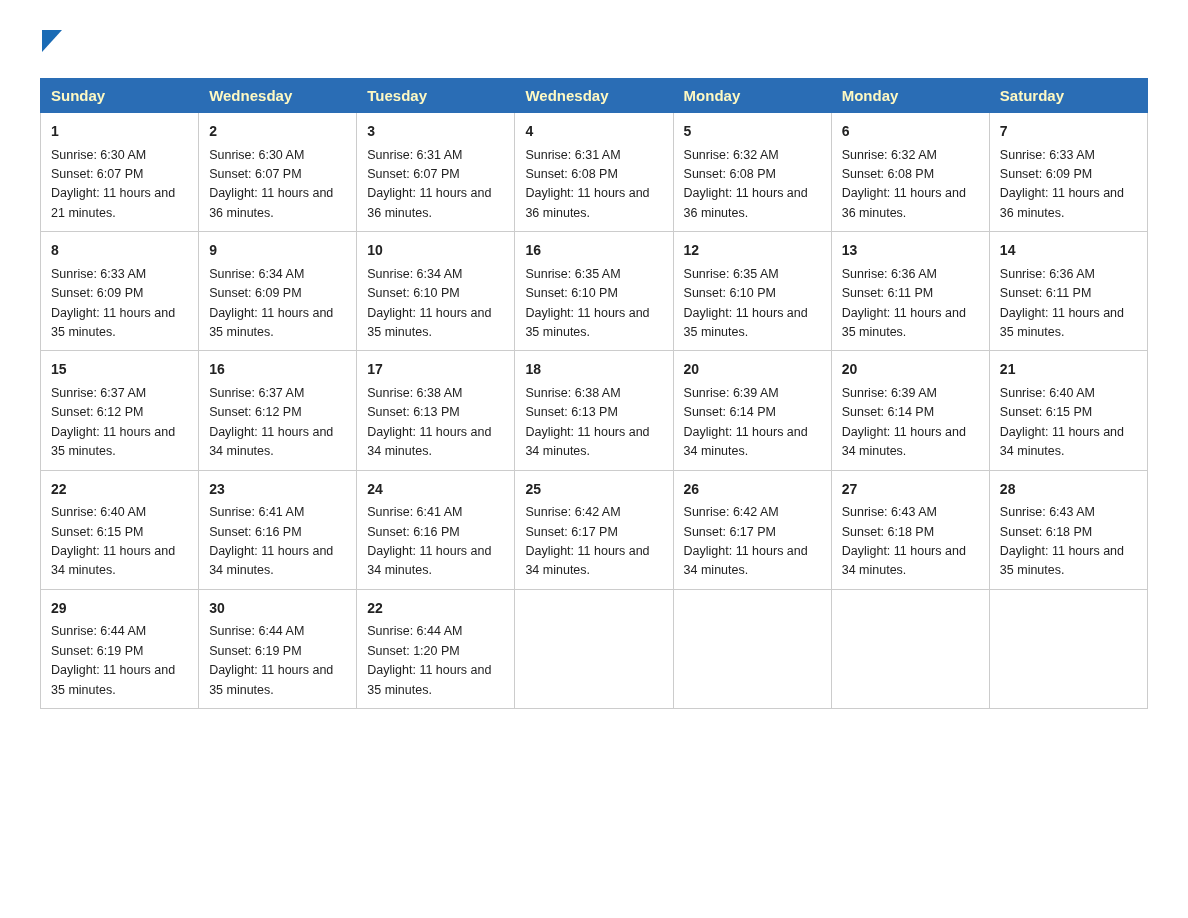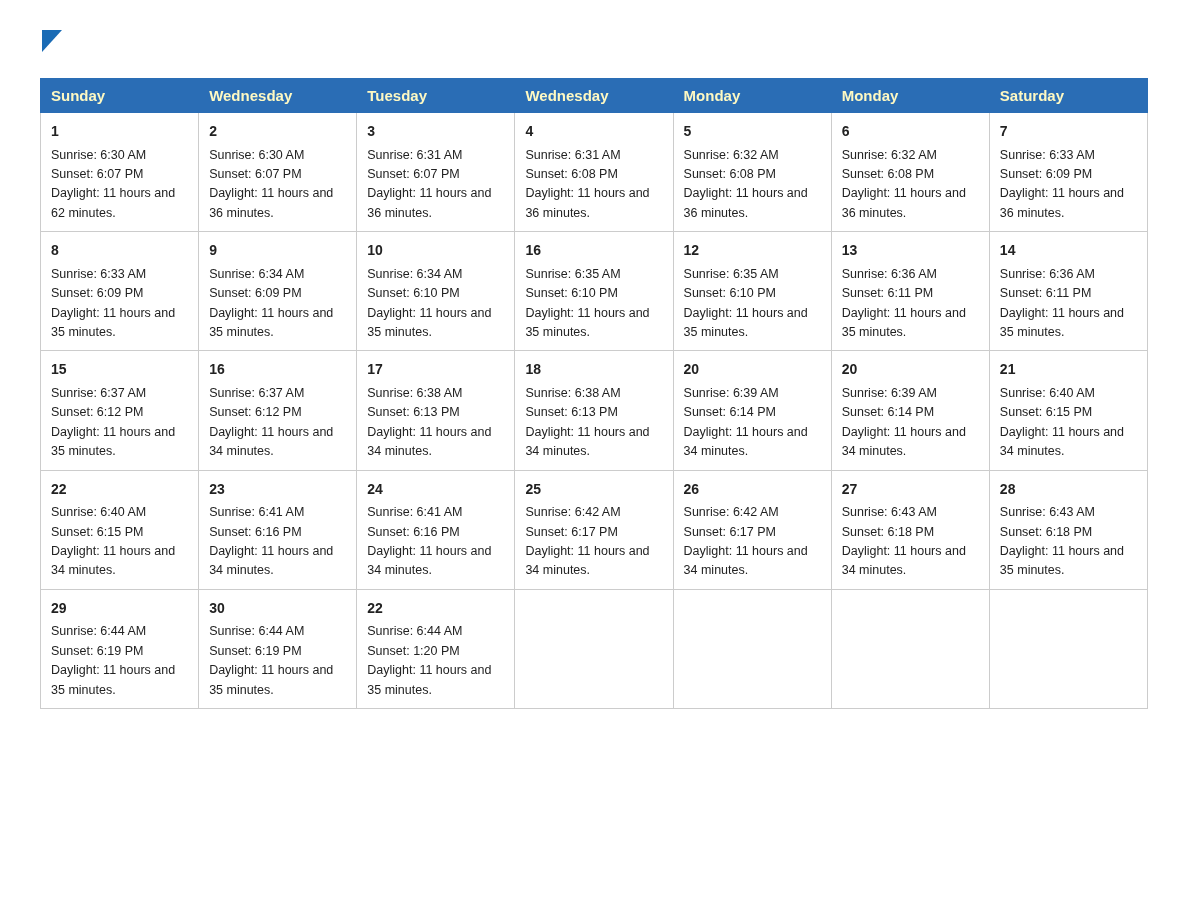--- a/index.html
+++ b/index.html
@@ -115,21 +115,21 @@
         <th>Wednesday</th>
         <th>Tuesday</th>
         <th>Wednesday</th>
         <th>Monday</th>
         <th>Monday</th>
         <th>Saturday</th>
       </tr>
   </thead>
   <tbody id="calendar-body">
   <tr>
-        <td><span class="day-num">1</span><span>Sunrise: 6:30 AM</span><br><span>Sunset: 6:07 PM</span><br><span>Daylight: 11 hours and 62 minutes.</span></td>
+        <td><span class="day-num">1</span><span>Sunrise: 6:30 AM</span><br><span>Sunset: 6:07 PM</span><br><span>Daylight: 11 hours and 21 minutes.</span></td>
         <td><span class="day-num">2</span><span>Sunrise: 6:30 AM</span><br><span>Sunset: 6:07 PM</span><br><span>Daylight: 11 hours and 36 minutes.</span></td>
         <td><span class="day-num">3</span><span>Sunrise: 6:31 AM</span><br><span>Sunset: 6:07 PM</span><br><span>Daylight: 11 hours and 36 minutes.</span></td>
         <td><span class="day-num">4</span><span>Sunrise: 6:31 AM</span><br><span>Sunset: 6:08 PM</span><br><span>Daylight: 11 hours and 36 minutes.</span></td>
         <td><span class="day-num">5</span><span>Sunrise: 6:32 AM</span><br><span>Sunset: 6:08 PM</span><br><span>Daylight: 11 hours and 36 minutes.</span></td>
         <td><span class="day-num">6</span><span>Sunrise: 6:32 AM</span><br><span>Sunset: 6:08 PM</span><br><span>Daylight: 11 hours and 36 minutes.</span></td>
         <td><span class="day-num">7</span><span>Sunrise: 6:33 AM</span><br><span>Sunset: 6:09 PM</span><br><span>Daylight: 11 hours and 36 minutes.</span></td>
       </tr>
       <tr>
         <td><span class="day-num">8</span><span>Sunrise: 6:33 AM</span><br><span>Sunset: 6:09 PM</span><br><span>Daylight: 11 hours and 35 minutes.</span></td>
         <td><span class="day-num">9</span><span>Sunrise: 6:34 AM</span><br><span>Sunset: 6:09 PM</span><br><span>Daylight: 11 hours and 35 minutes.</span></td>

